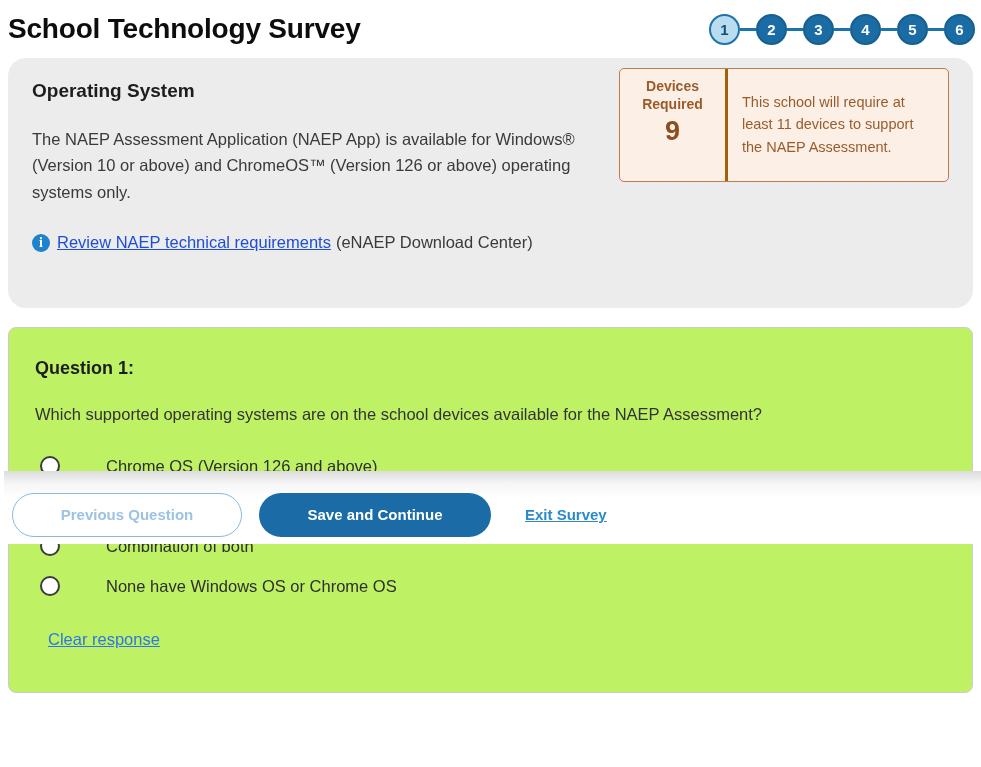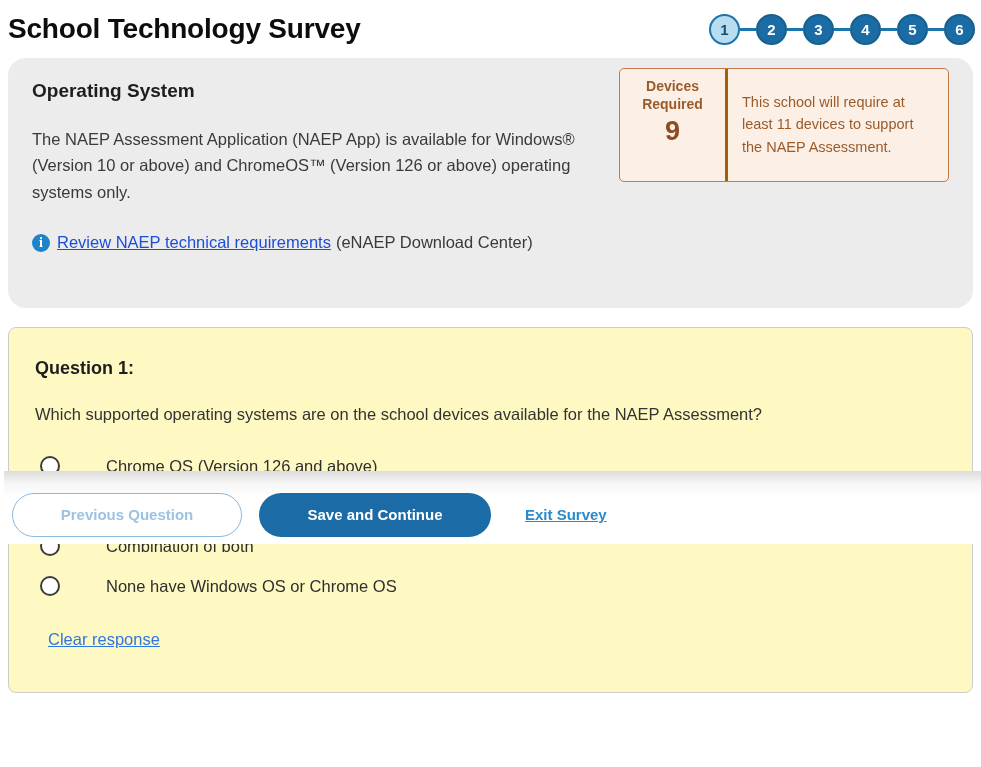--- a/index.html
+++ b/index.html
@@ -136,21 +136,21 @@
     flex: 1;
     padding: 22px 14px;
     font-size: 14.5px;
     line-height: 1.55;
     color: #9a5b2b;
   }
 
   
   .question-card {
     margin: 19px 8px 0 8px;
-    background: #fef9c3;
+    background: #bef264;
     border: 1px solid #cccccc;
     border-radius: 8px;
     height: 366px;
     padding: 24px 26px;
   }
   .question-heading {
     font-size: 18px;
     font-weight: 700;
     color: #1d1d1d;
     margin-top: 6px;

